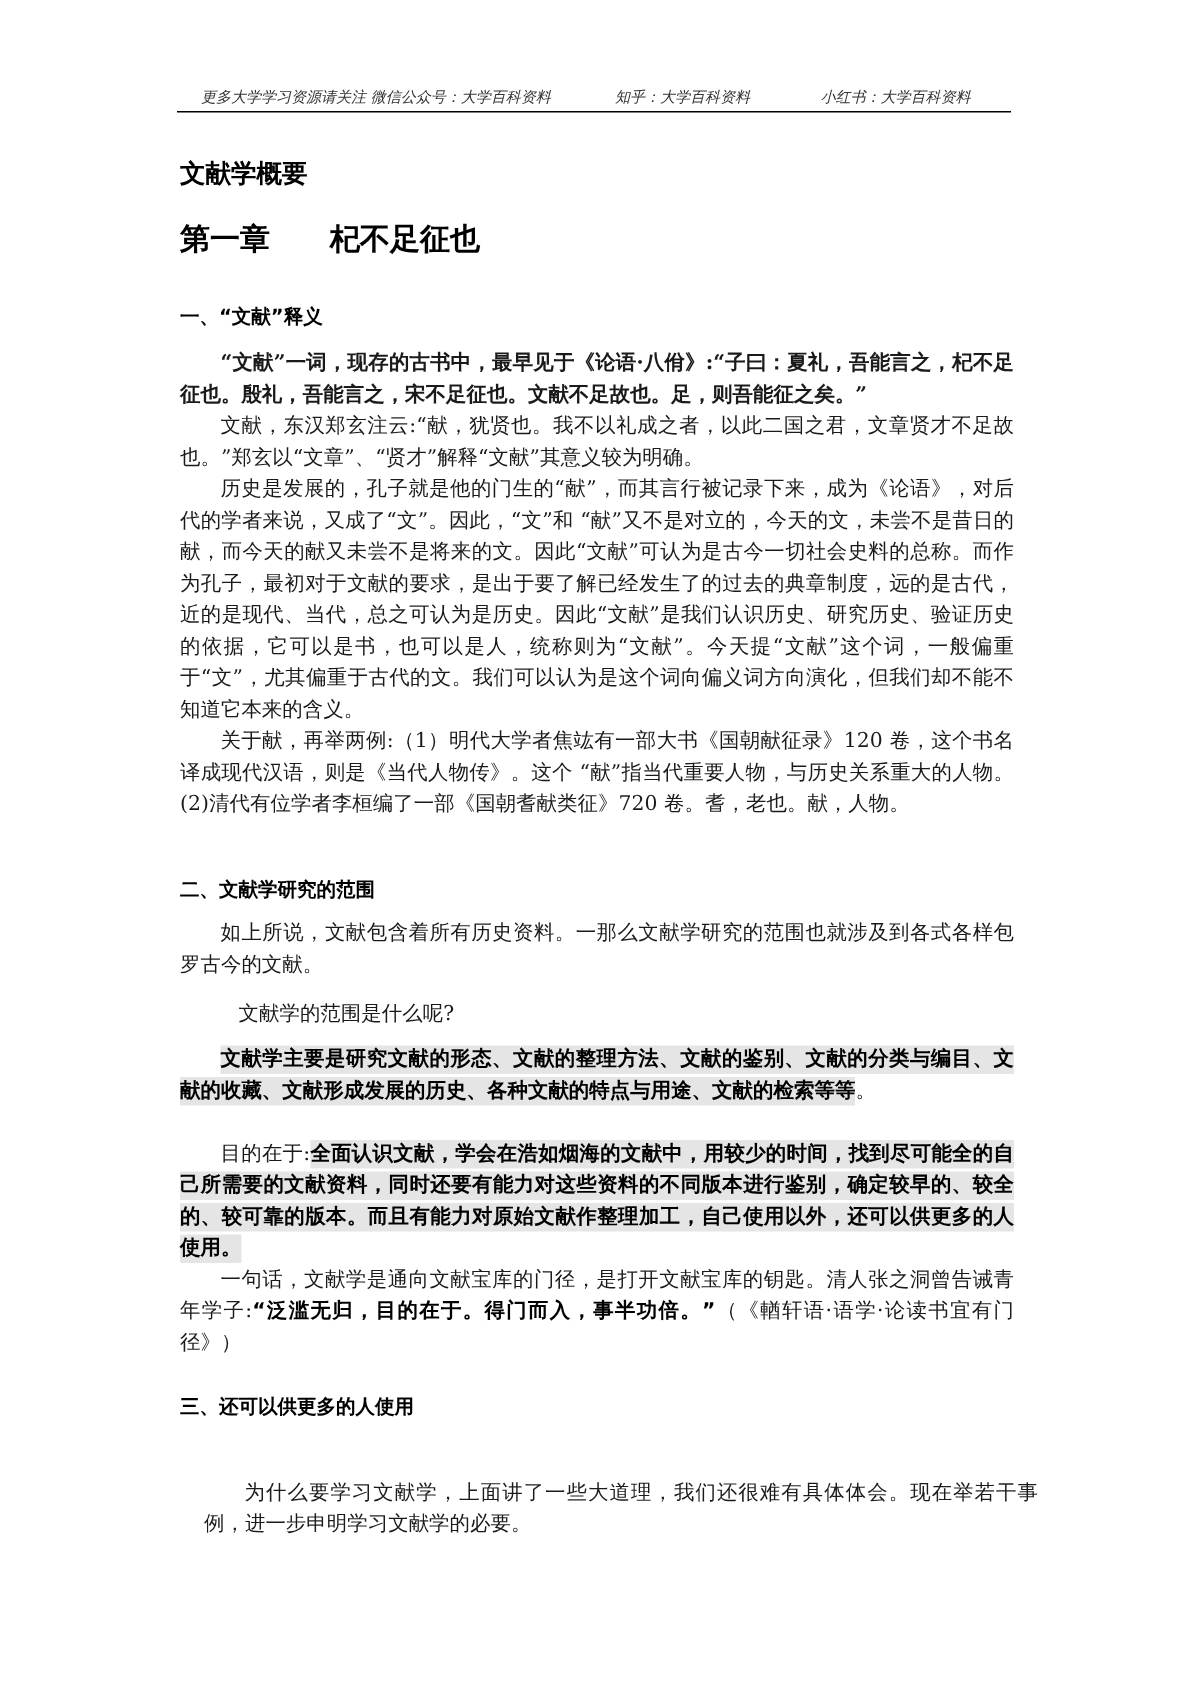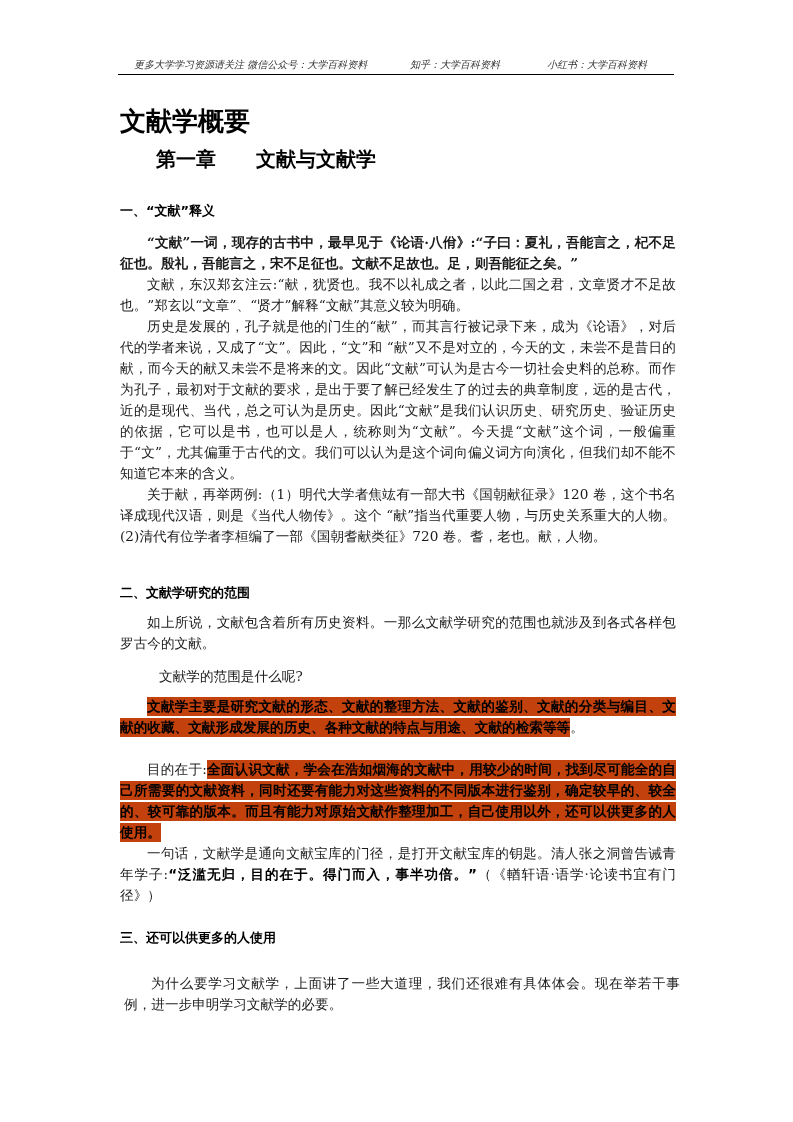--- a/index.html
+++ b/index.html
@@ -34,35 +34,35 @@
   .hdr-1 { left: 16px; }
   .hdr-2 { left: 292px; }
   .hdr-3 { left: 429px; }
 
   .doc-title {
     position: absolute;
     left: 120px;
     top: 104px;
     font-family: Liberation Mono, monospace;
     font-weight: bold;
-    font-size: 26px;
+    font-size: 17px;
     letter-spacing: 0px;
     color: #000;
   }
   .chapter-title {
     position: absolute;
     left: 120px;
     top: 146px;
     font-family: "DejaVu Sans", "Liberation Sans", sans-serif;
     font-weight: bold;
     font-size: 20px;
     color: #000;
     white-space: nowrap;
   }
-  .chapter-title .ch-num { display: inline-block; width: 100px; margin-left: 36px; }
+  .chapter-title .ch-num { display: inline-block; width: 100px; }
 
   .section-heading {
     position: absolute;
     left: 120px;
     font-family: "DejaVu Sans", "Liberation Sans", sans-serif;
     font-weight: bold;
     font-size: 13px;
     color: #000;
     white-space: nowrap;
   }
@@ -77,39 +77,39 @@
     text-align: justify;
     color: #1a1a1a;
     letter-spacing: 0.05px;
   }
   .bold {
     font-family: "DejaVu Sans", "Liberation Sans", sans-serif;
     font-weight: bold;
     color: #000;
   }
   .hl {
-    background: #c2410c;
+    background: #e5e5e5;
     font-family: "DejaVu Sans", "Liberation Sans", sans-serif;
     font-weight: bold;
     color: #000;
     padding: 1px 0 2px 0;
   }
 </style>
 </head>
 <body>
 
 <div class="page-header">
   <span class="hdr-1">更多大学学习资源请关注 微信公众号：大学百科资料</span>
   <span class="hdr-2">知乎：大学百科资料</span>
   <span class="hdr-3">小红书：大学百科资料</span>
 </div>
 
 <div class="doc-title">文献学概要</div>
 <div class="chapter-title">
-  <span class="ch-num">第一章</span><span>文献与文献学</span>
+  <span class="ch-num">第一章</span><span>杞不足征也</span>
 </div>
 
 <div class="section-heading" style="top:202px;">一、“文献”释义</div>
 
 <p class="para" style="top:232px; margin:0;font-weight:bold;">“文献”一词，现存的古书中，最早见于《论语·八佾》:“子曰：夏礼，吾能言之，杞不足征也。殷礼，吾能言之，宋不足征也。文献不足故也。足，则吾能征之矣。”</p>
 <p class="para" style="top:274px; margin:0;">文献，东汉郑玄注云:“献，犹贤也。我不以礼成之者，以此二国之君，文章贤才不足故也。”郑玄以“文章”、“贤才”解释“文献”其意义较为明确。</p>
 <p class="para" style="top:316px; margin:0;">历史是发展的，孔子就是他的门生的“献”，而其言行被记录下来，成为《论语》，对后代的学者来说，又成了“文”。因此，“文”和 “献”又不是对立的，今天的文，未尝不是昔日的献，而今天的献又未尝不是将来的文。因此“文献”可认为是古今一切社会史料的总称。而作为孔子，最初对于文献的要求，是出于要了解已经发生了的过去的典章制度，远的是古代，近的是现代、当代，总之可认为是历史。因此“文献”是我们认识历史、研究历史、验证历史的依据，它可以是书，也可以是人，统称则为“文献”。今天提“文献”这个词，一般偏重于“文”，尤其偏重于古代的文。我们可以认为是这个词向偏义词方向演化，但我们却不能不知道它本来的含义。</p>
 <p class="para" style="top:484px; margin:0;">关于献，再举两例:（1）明代大学者焦竑有一部大书《国朝献征录》120 卷，这个书名译成现代汉语，则是《当代人物传》。这个 “献”指当代重要人物，与历史关系重大的人物。(2)清代有位学者李桓编了一部《国朝耆献类征》720 卷。耆，老也。献，人物。</p>
 
 <div class="section-heading" style="top:584px;">二、文献学研究的范围</div>
@@ -118,13 +118,13 @@
 <p class="para" style="top:654px; margin:12px;">文献学的范围是什么呢?</p>
 
 <p class="para" style="top:696px; margin:0;"><span class="hl">文献学主要是研究文献的形态、文献的整理方法、文献的鉴别、文献的分类与编目、文献的收藏、文献形成发展的历史、各种文献的特点与用途、文献的检索等等</span><span>。</span></p>
 
 <p class="para" style="top:759px; margin:0;"><span>目的在于:</span><span class="hl">全面认识文献，学会在浩如烟海的文献中，用较少的时间，找到尽可能全的自己所需要的文献资料，同时还要有能力对这些资料的不同版本进行鉴别，确定较早的、较全的、较可靠的版本。而且有能力对原始文献作整理加工，自己使用以外，还可以供更多的人使用。</span></p>
 
 <p class="para" style="top:843px; margin:0;"><span>一句话，文献学是通向文献宝库的门径，是打开文献宝库的钥匙。清人张之洞曾告诫青年学子:</span><span class="bold">“泛滥无归，目的在于。得门而入，事半功倍。”</span><span>（《輶轩语·语学·论读书宜有门径》）</span></p>
 
 <div class="section-heading" style="top:929px;">三、还可以供更多的人使用</div>
 
-<p class="para" style="top:969px; margin:4px;">为什么要学习文献学，上面讲了一些大道理，我们还很难有具体体会。现在举若干事例，进一步申明学习文献学的必要。</p>
+<p class="para" style="top:969px; margin:16px;">为什么要学习文献学，上面讲了一些大道理，我们还很难有具体体会。现在举若干事例，进一步申明学习文献学的必要。</p>
 
 </body></html>

